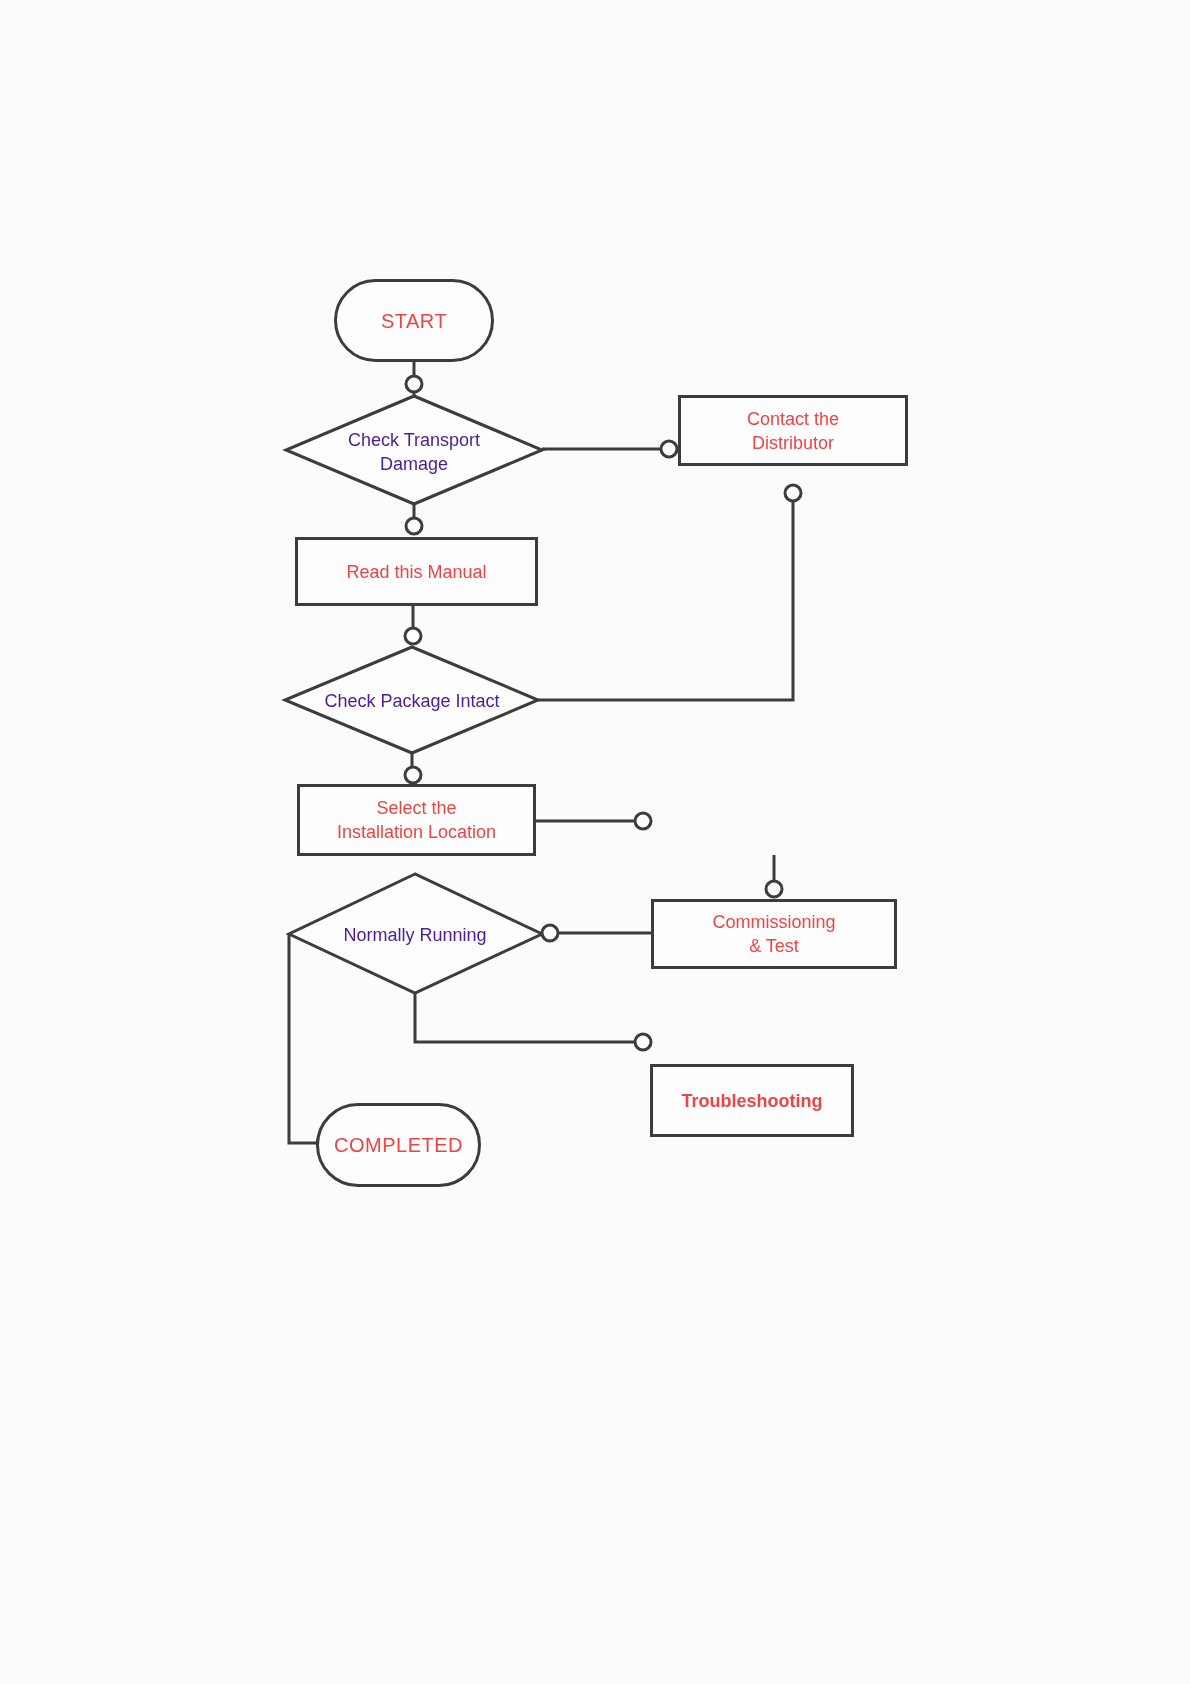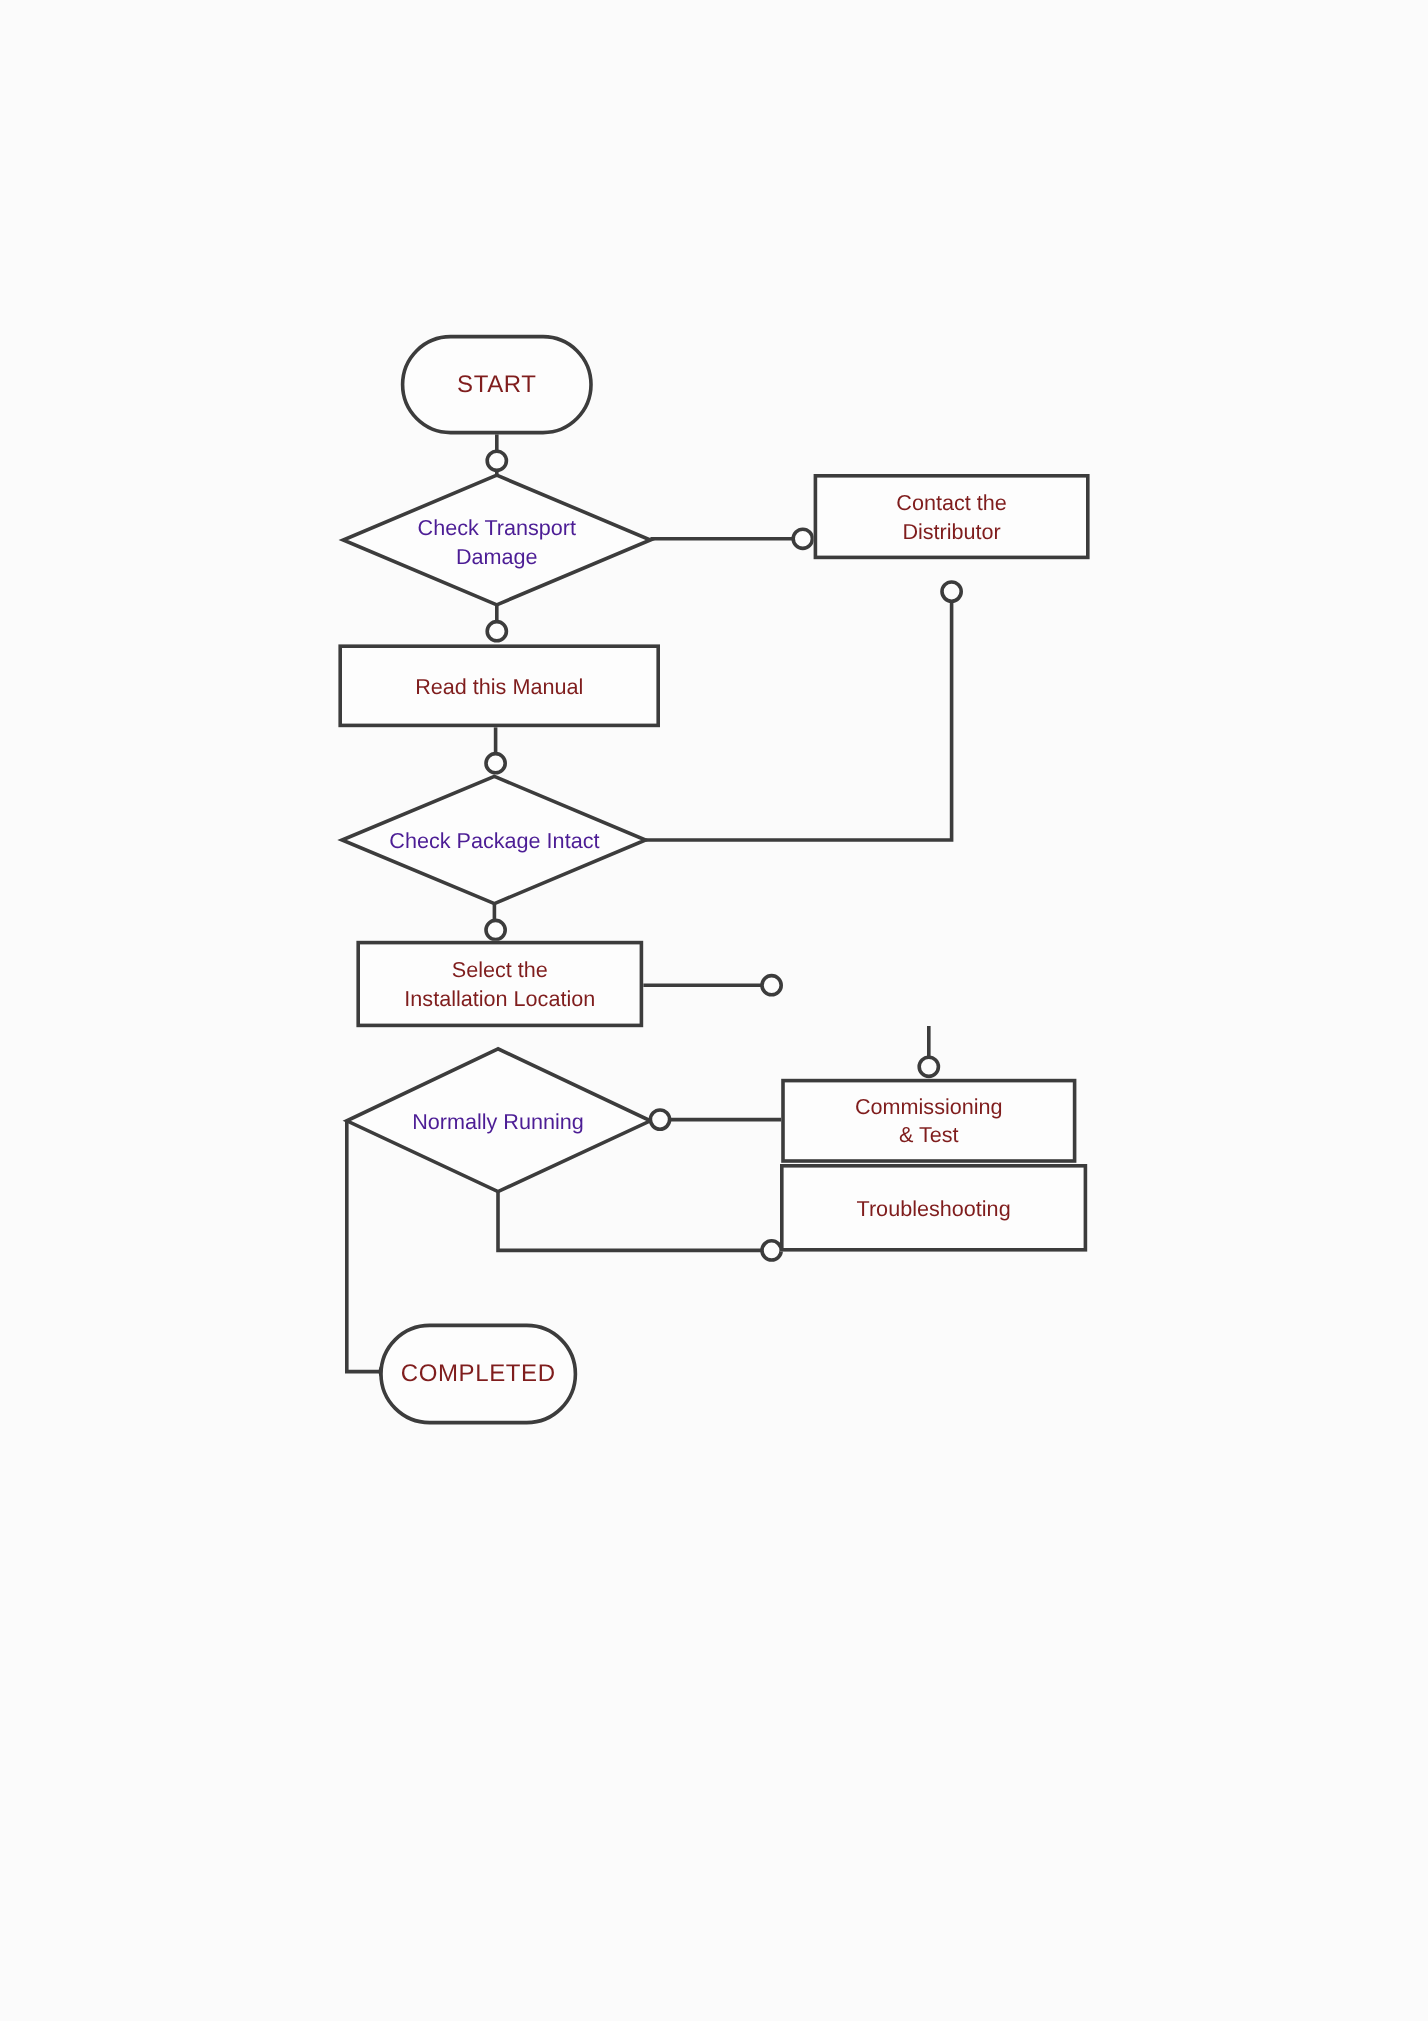--- a/index.html
+++ b/index.html
@@ -22,21 +22,21 @@
     left: 0; top: 0;
     width: 1190px;
     height: 1684px;
   }
   .node {
     position: absolute;
     box-sizing: border-box;
     display: flex;
     align-items: center;
     justify-content: center;
-    color: #7f1d1d;
+    color: #ef4444;
     font-size: 18px;
     line-height: 24px;
     text-align: center;
   }
   .process {
     background: #fdfdfd;
     border: 3px solid #3c3c3c;
   }
   .terminator {
     background: #fdfdfd;
@@ -119,36 +119,36 @@
 
   <div class="node terminator" style="left:316px; top:1103px; width:165px; height:84px;">
     <span class="label">COMPLETED</span>
   </div>
 
   <div class="node process" style="left:678px; top:395px; width:230px; height:71px;">
     <span class="label">Contact the
 Distributor</span>
   </div>
 
-  <div class="node process" style="left:282px; top:537px; width:268px; height:69px;">
+  <div class="node process" style="left:295px; top:537px; width:243px; height:69px;">
     <span class="label">Read this Manual</span>
   </div>
 
   <div class="node process" style="left:297px; top:784px; width:239px; height:72px;justify-content:center;">
     <span class="label">Select the
 Installation Location</span>
   </div>
 
 
   <div class="node process" style="left:651px; top:899px; width:246px; height:70px;">
     <span class="label">Commissioning
 &amp; Test</span>
   </div>
 
-  <div class="node process" style="left:650px; top:970px; width:256px; height:73px;">
+  <div class="node process" style="left:650px; top:1064px; width:204px; height:73px;font-weight:bold;">
     <span class="label">Troubleshooting</span>
   </div>
 
   <div class="diamond-label wrap" style="left:414px; top:452px;">Check Transport
 Damage</div>
 
   <div class="diamond-label" style="left:412px; top:701px;">Check Package Intact</div>
 
   <div class="diamond-label" style="left:415px; top:935px;">Normally Running</div>
 

